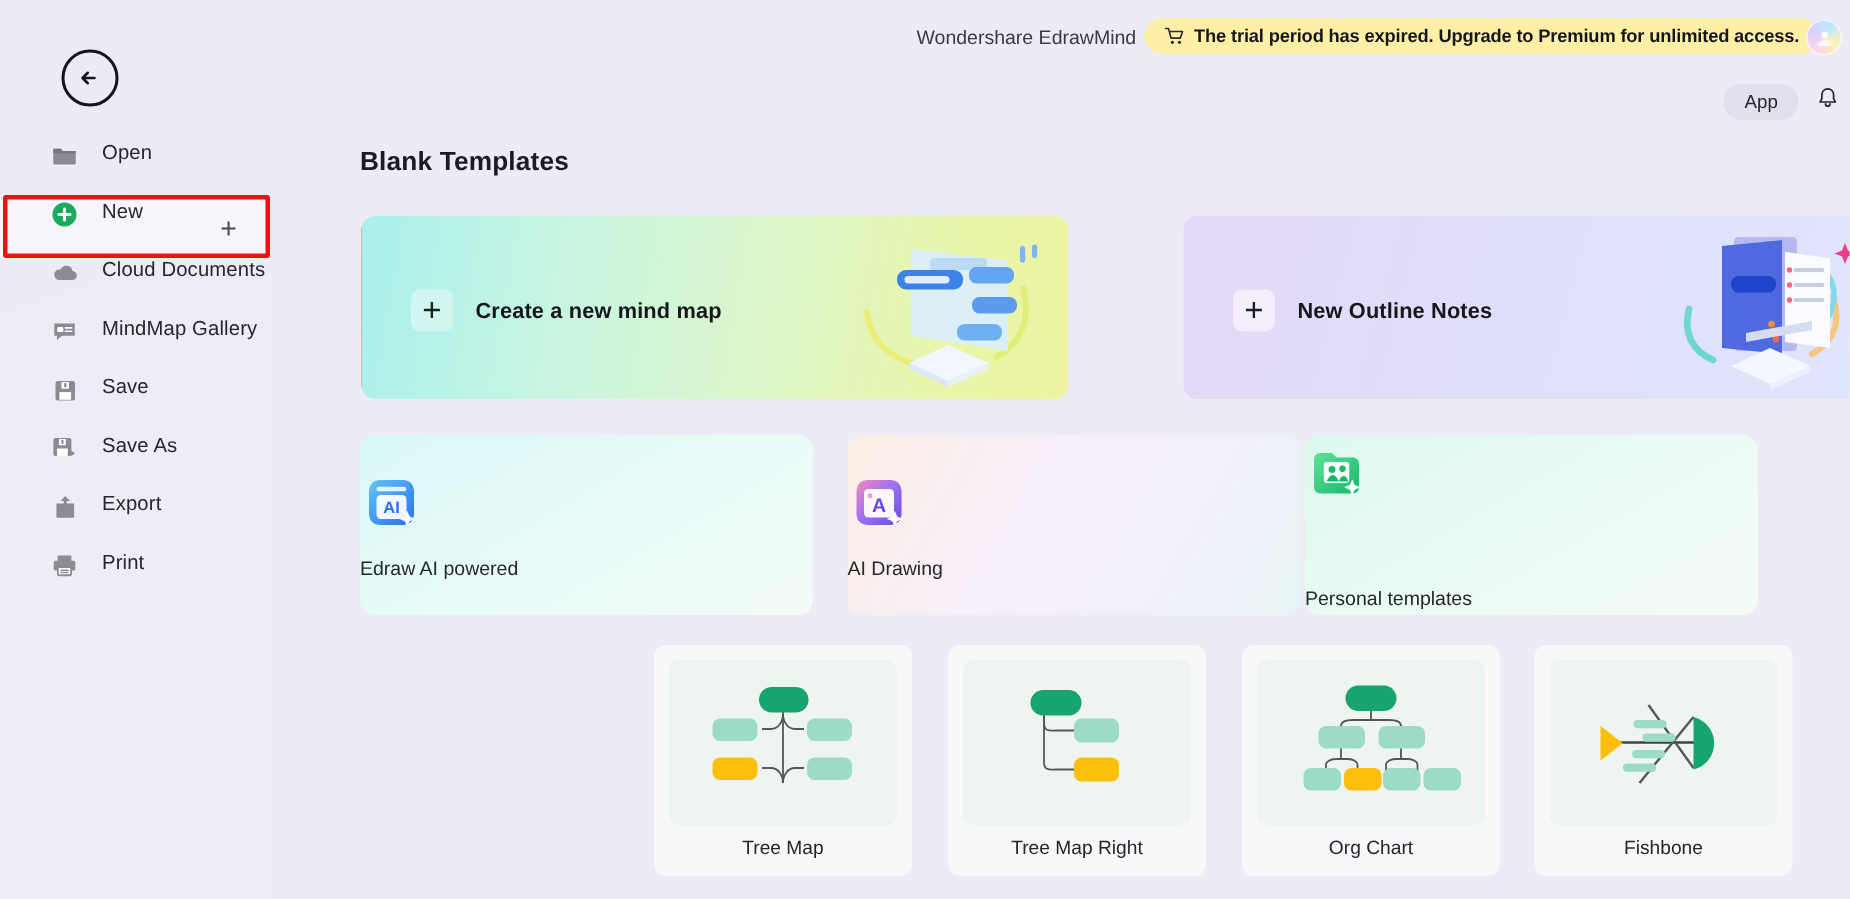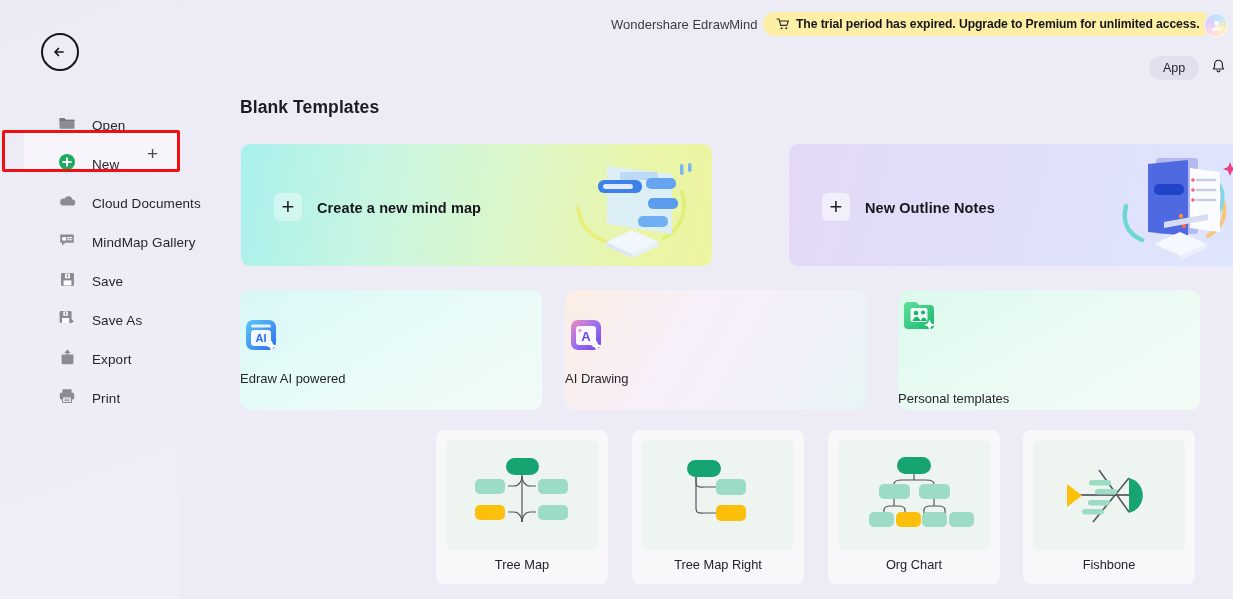--- a/index.html
+++ b/index.html
@@ -20,22 +20,22 @@
   }
   #back-btn{
     position:absolute; left:41px; top:33px; width:38px; height:38px;
     border-radius:50%; border:2px solid #14141a; background:transparent;
     display:flex; align-items:center; justify-content:center; cursor:pointer;
   }
   #back-btn svg{ display:block; }
 
   .nav-list{ position:absolute; left:0; top:94px; width:180px; }
   .nav-item{
-    position:relative; height:39px; display:flex; align-items:flex-end;
-    padding-left:33px; cursor:pointer;margin-left:24px;
+    position:relative; height:39px; display:flex; align-items:flex-start;
+    padding-left:33px; cursor:pointer;
   }
   .nav-item .ic{ width:20px; height:20px; flex:0 0 20px; display:flex; align-items:center; justify-content:center; }
   .nav-item .lbl{ margin-left:15px; font-size:13.5px; color:#26262c; letter-spacing:.1px; white-space:nowrap; }
   .nav-item.active{ background:#f7f5fb; }
   .nav-plus{
     position:absolute; right:22px; top:50%; transform:translateY(-50%);
     font-size:19px; color:#4a4a52; line-height:1; font-weight:400;
   }
   #new-highlight{
     position:absolute; left:2px; top:130px; width:178px; height:42px;
@@ -101,21 +101,21 @@
   .blank-card .art{ position:absolute; right:12px; top:6px; width:140px; height:112px; }
 
   
   .feat-row{ position:absolute; left:60px; top:198px; width:962px; height:120px; }
   .feat-card{
     position:absolute; top:0; width:302px; height:120px; border-radius:10px; cursor:pointer;
     display:flex; flex-direction:column; justify-content:center;
   }
   #feat-ai{ left:0; background:linear-gradient(150deg,#d8f7f7 0%,#e6fbf8 45%,#f2fbf8 100%); }
   #feat-draw{ left:325px; background:linear-gradient(120deg,#fbeee4 0%,#f7effa 40%,#f2f0fb 70%,#e6f4f4 100%); }
-  #feat-personal{ left:658px; background:linear-gradient(150deg,#dcf8ed 0%,#e9fbf3 45%,#f4fbf7 100%);gap:41px; }
+  #feat-personal{ left:630px; background:linear-gradient(150deg,#dcf8ed 0%,#e9fbf3 45%,#f4fbf7 100%);gap:41px; }
   .feat-card .fic{ width:42px; height:42px; margin-bottom:14px; }
   .feat-card .flbl{ font-size:13px; color:#26262c; }
 
   
   .tpl-row{ position:absolute; left:60px; top:338px; width:962px; height:168px; }
   .tpl-card{
     position:absolute; top:0; width:172px; height:154px; background:#f8f8fb;
     border-radius:8px; cursor:pointer;
   }
   .tpl-card .thumb{

